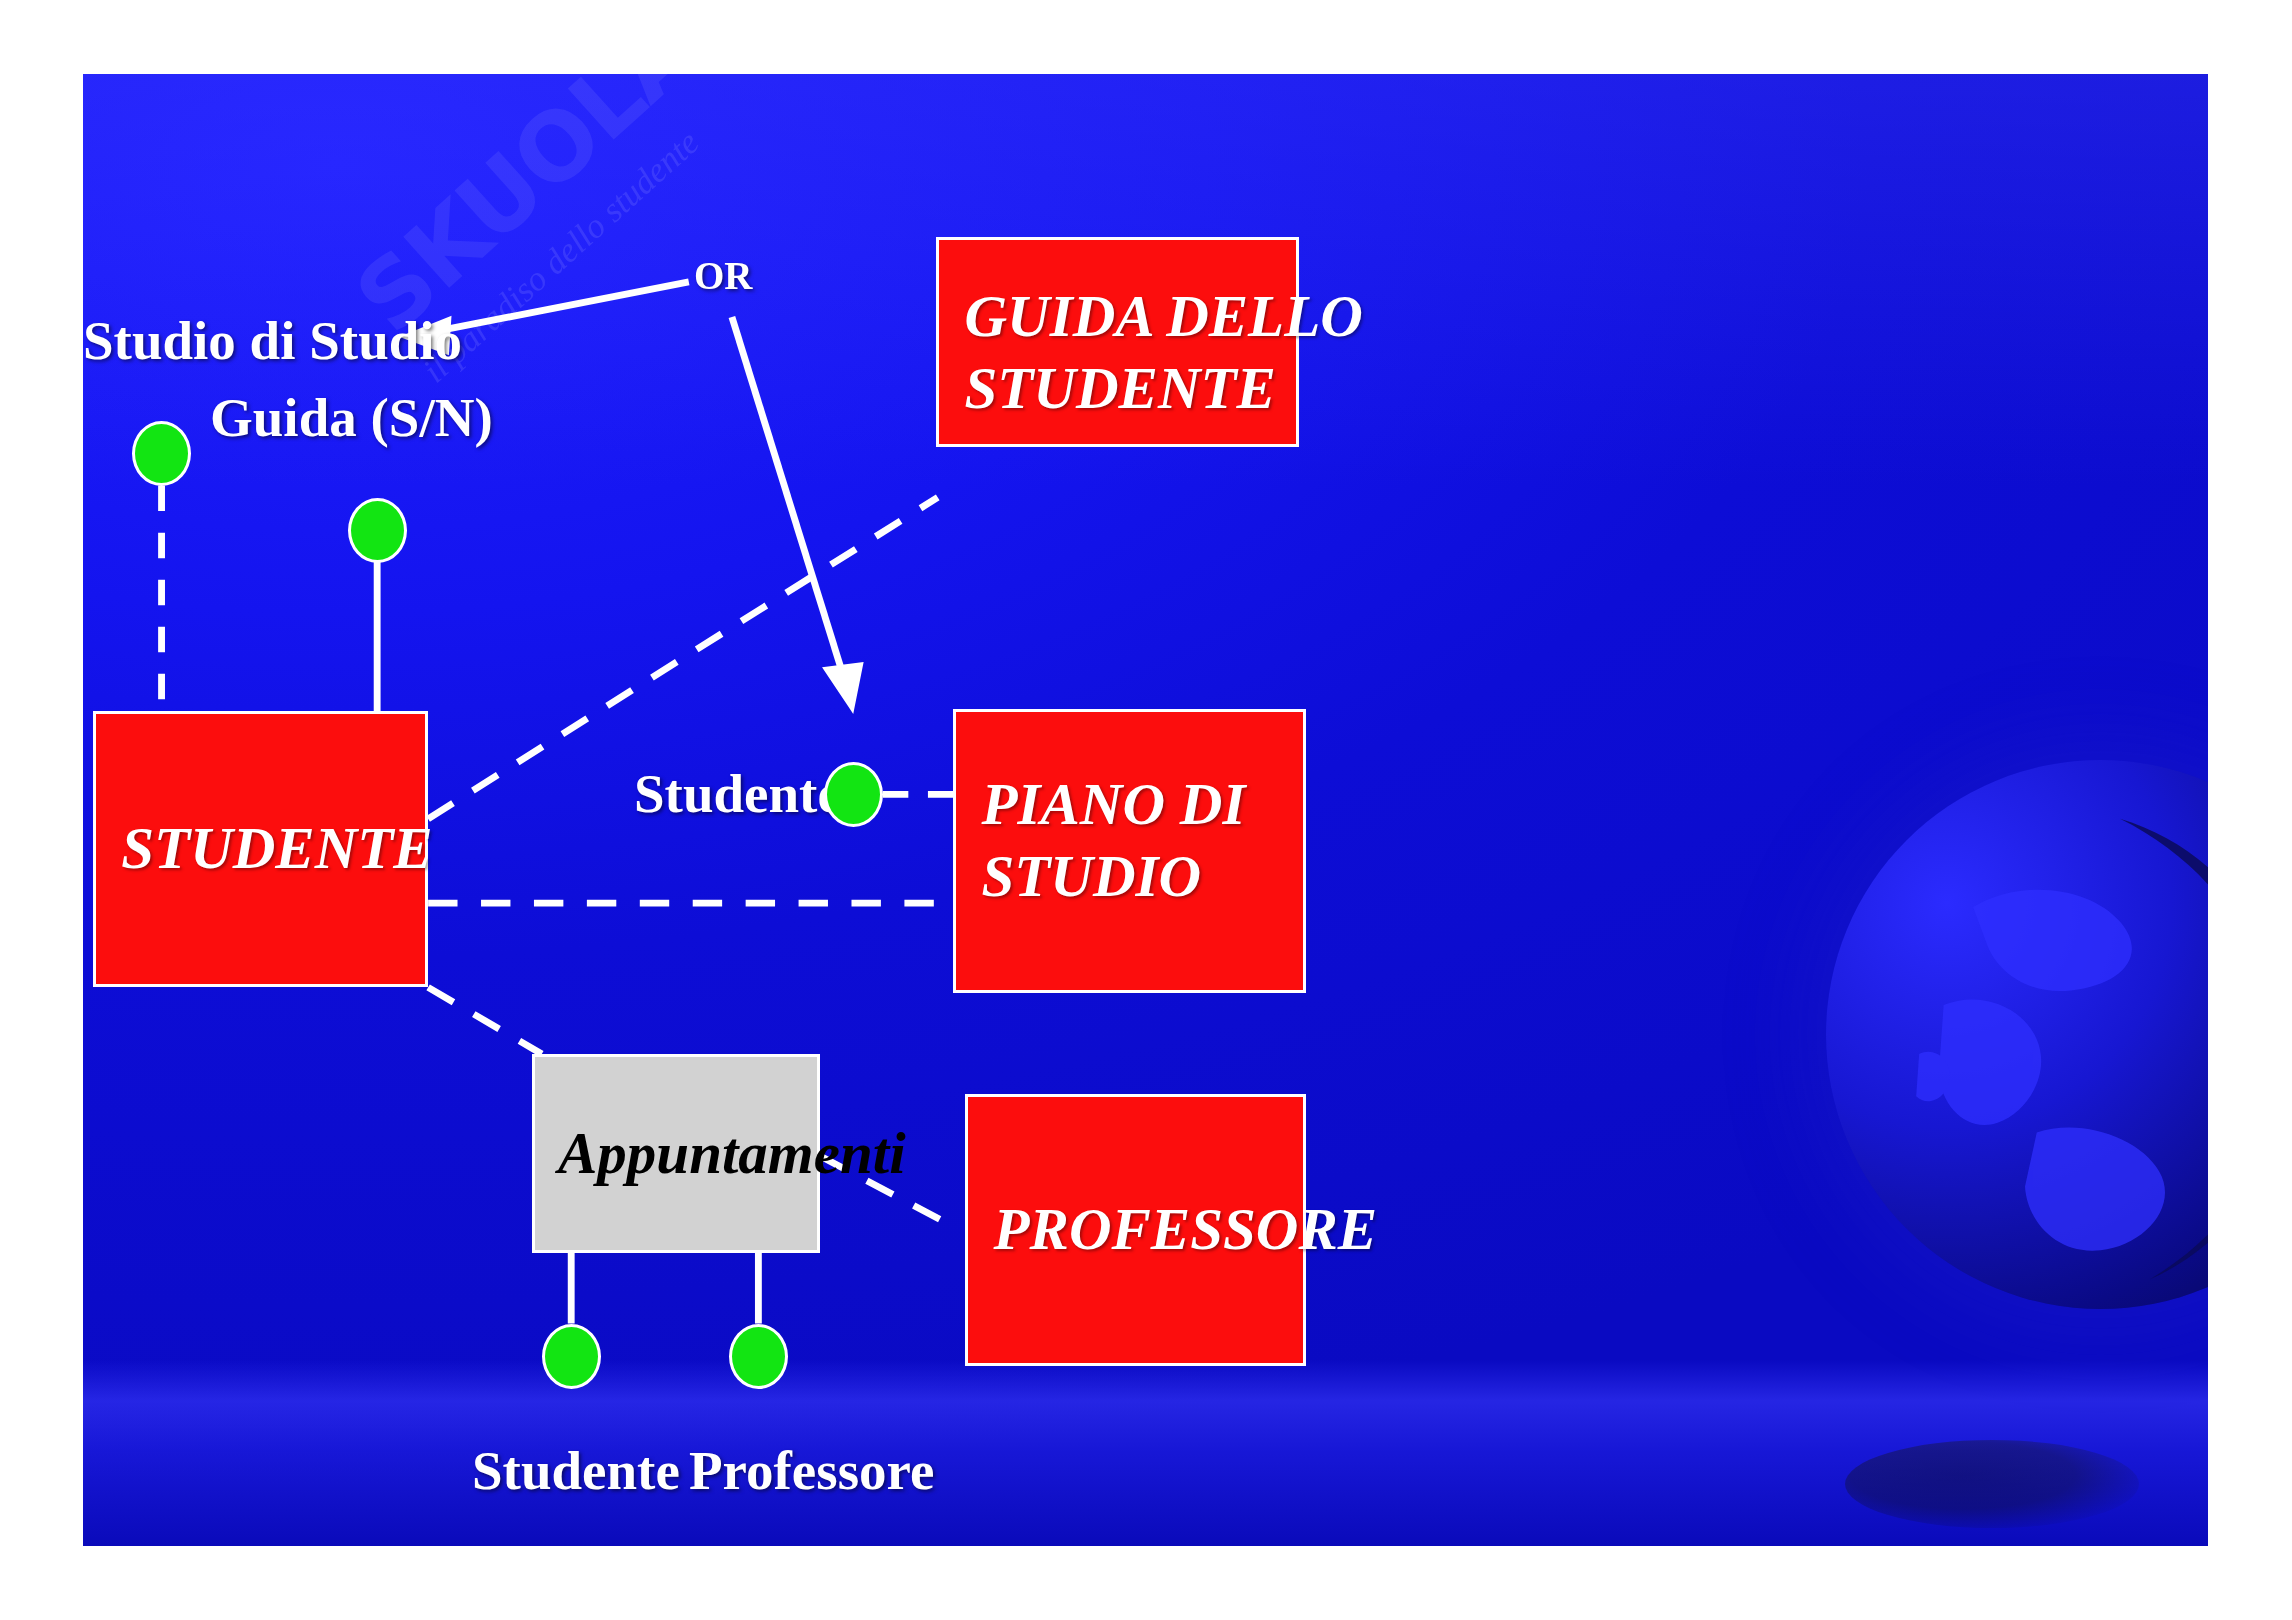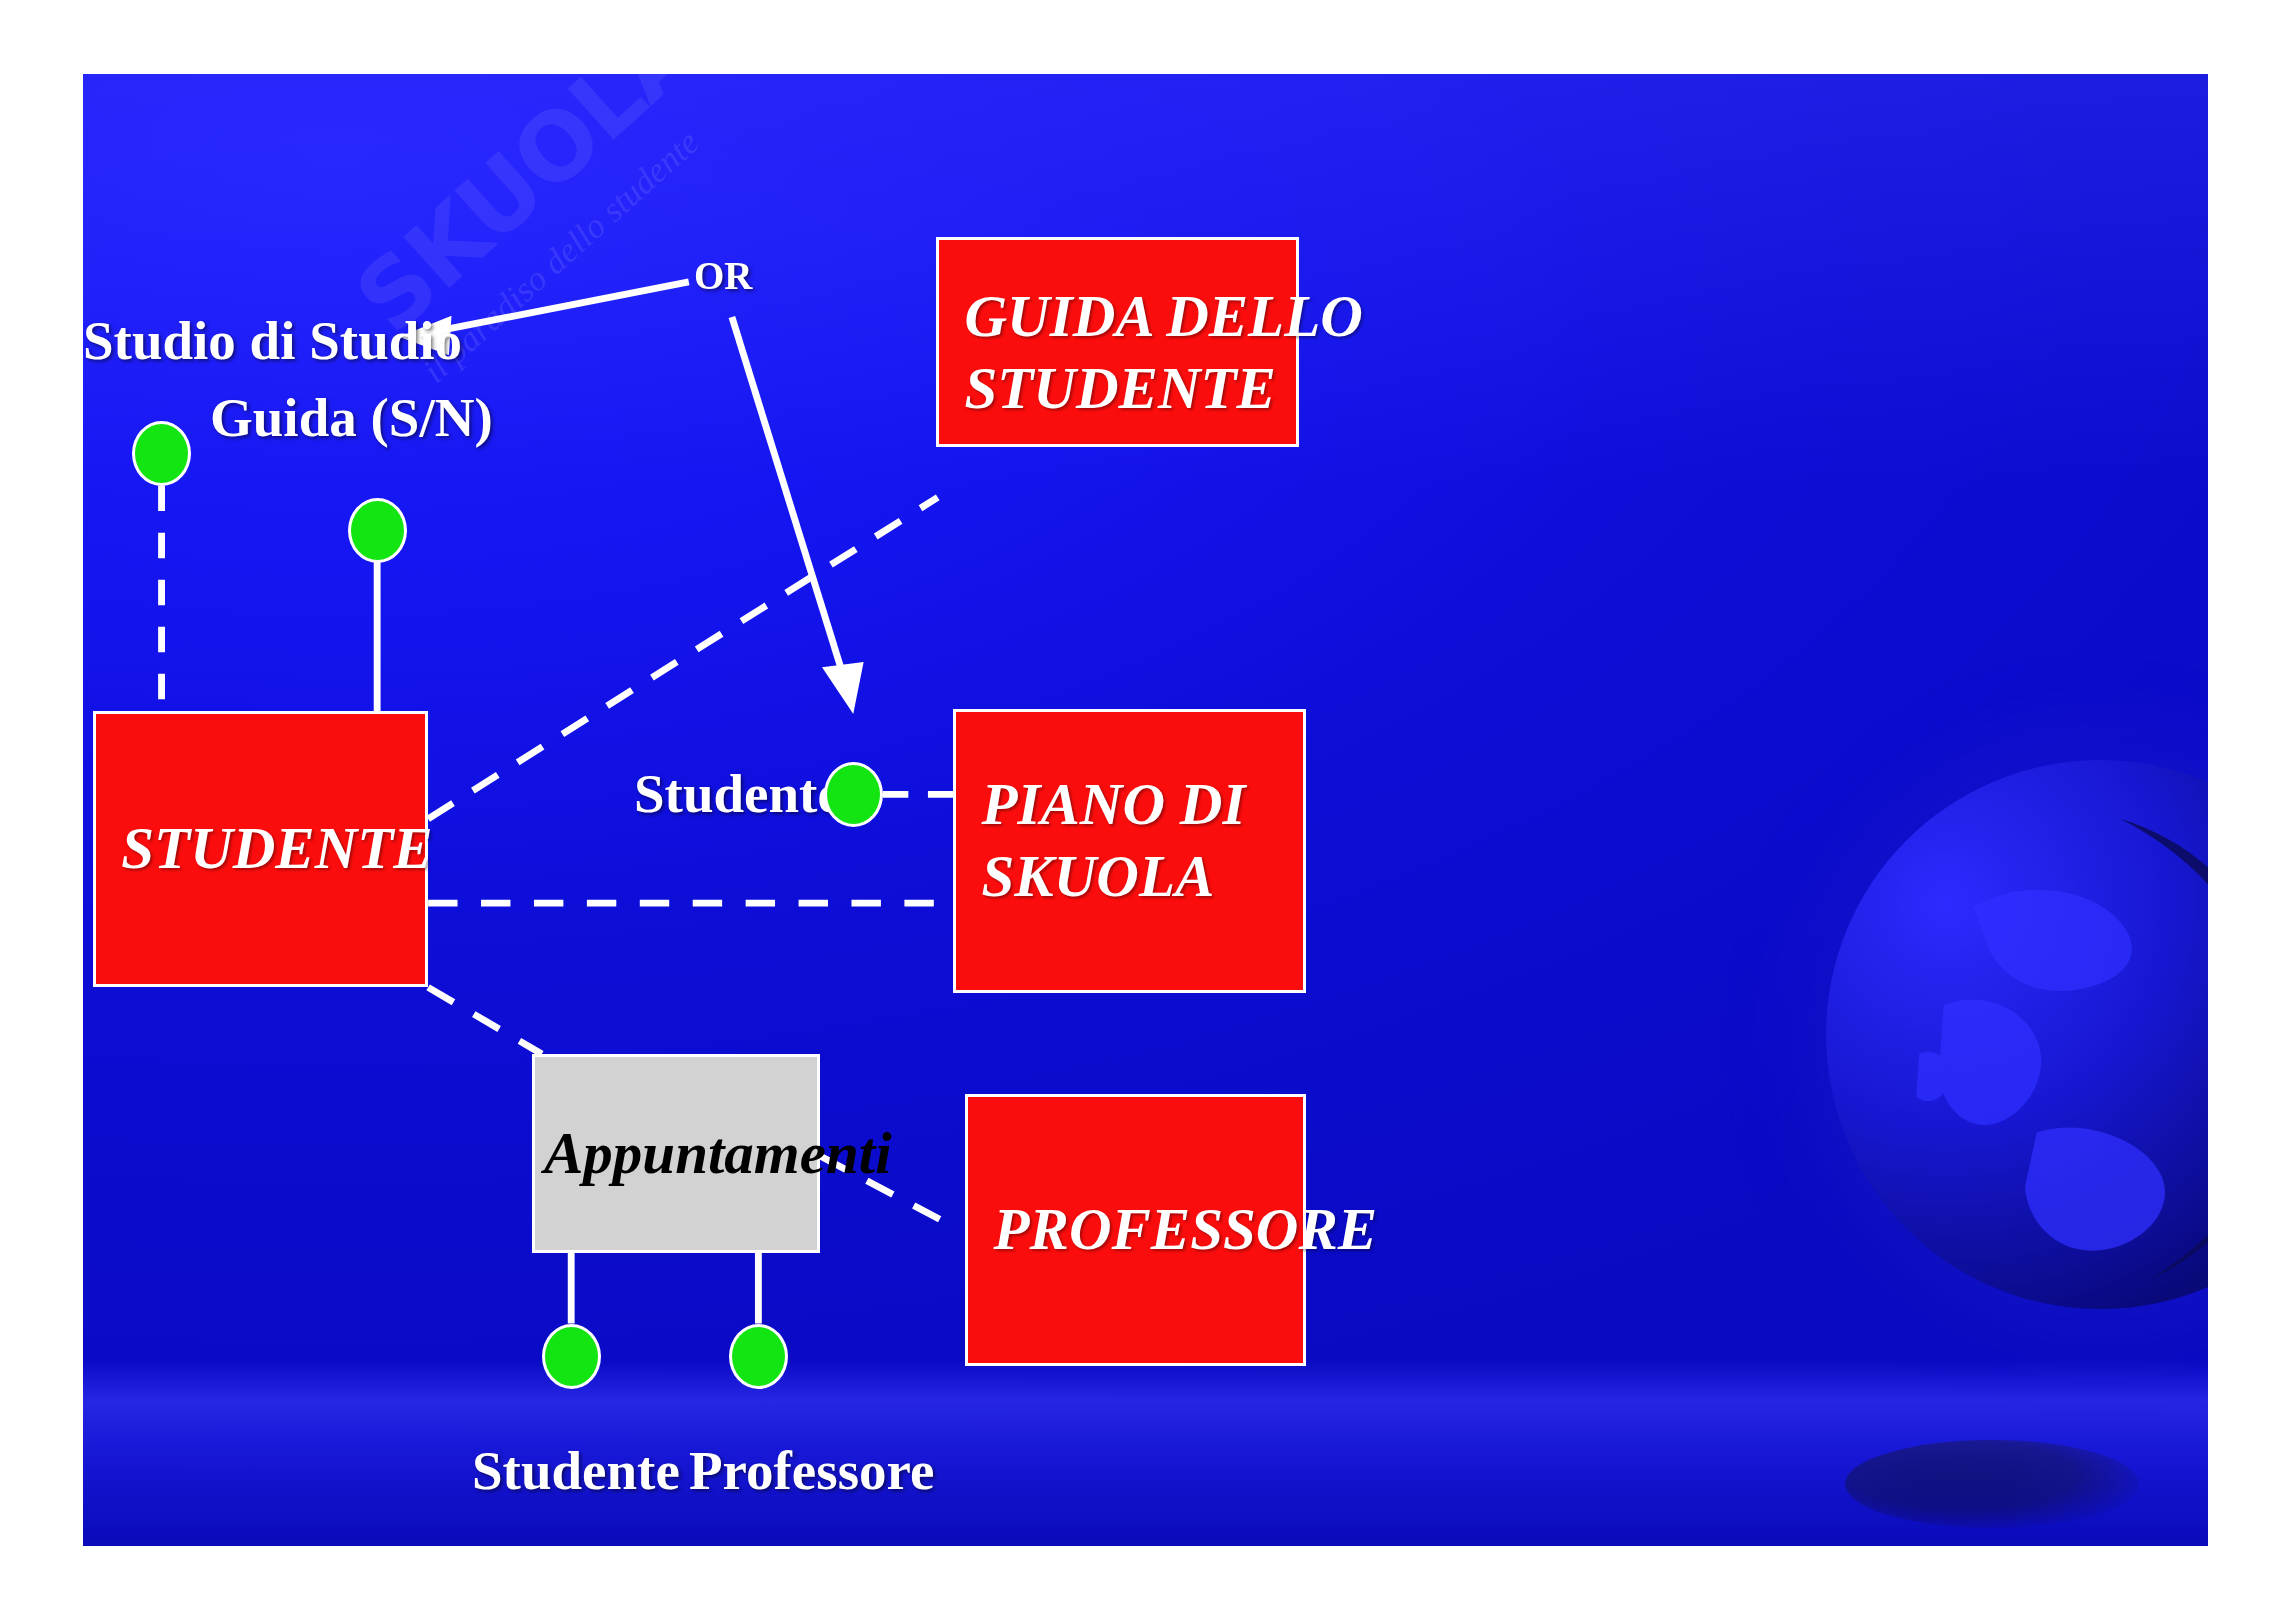--- a/index.html
+++ b/index.html
@@ -253,27 +253,27 @@
     <div class="box red" style="left:853px; top:163px; width:363px; height:210px; align-items:flex-start; padding-top:41px;">
       <div class="btext">
         <div>GUIDA DELLO</div>
         <div>STUDENTE</div>
       </div>
     </div>
 
     <div class="box red" style="left:870px; top:635px; width:353px; height:284px; align-items:flex-start; padding-top:57px;">
       <div class="btext">
         <div>PIANO  DI</div>
-        <div>SKUOLA</div>
+        <div>STUDIO</div>
       </div>
     </div>
 
     <div class="box red" style="left:882px; top:1020px; width:341px; height:272px;">
       <div class="btext">PROFESSORE</div>
     </div>
 
     <div class="box gray" style="left:449px; top:980px; width:288px; height:199px;">
-      <div class="btext" style="padding-left:9px;">Appuntamenti</div>
+      <div class="btext" style="padding-left:23px;">Appuntamenti</div>
     </div>
 
   </div>
 </div>
 
 
 </body></html>

